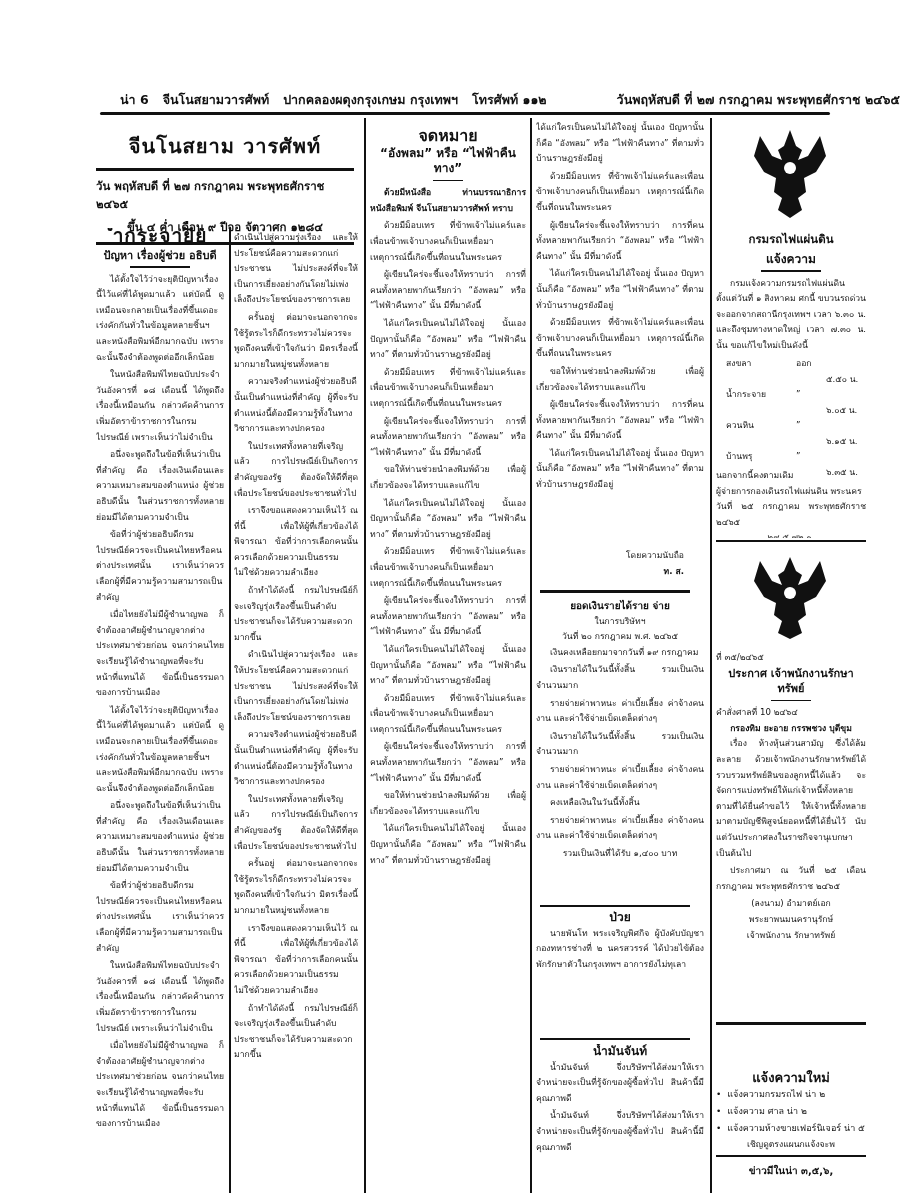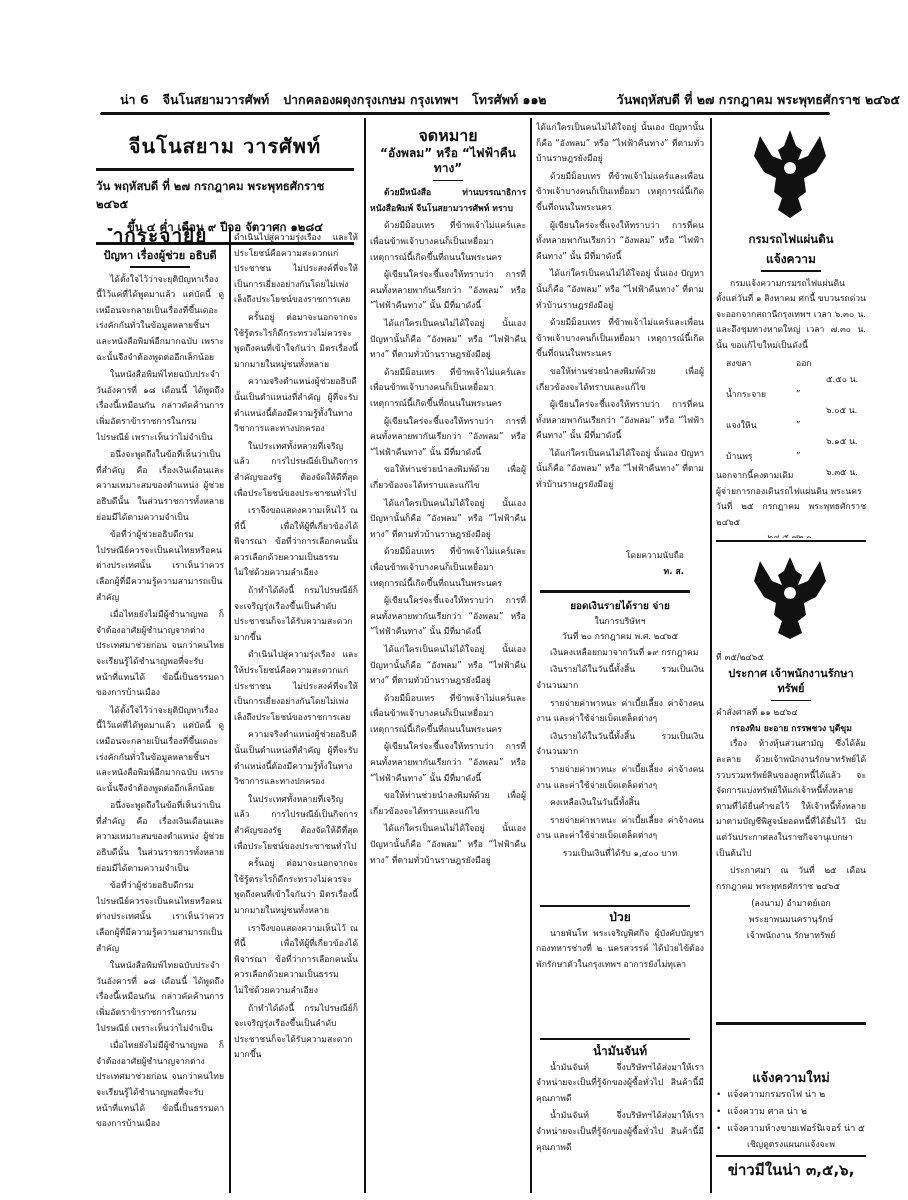--- a/index.html
+++ b/index.html
@@ -169,21 +169,21 @@
           <span>สงขลา</span>
           <span>ออก</span>
           <span>๕.๕๐ น.</span>
         </div>
       <div class="row">
           <span>น้ำกระจาย</span>
           <span>”</span>
           <span>๖.๐๕ น.</span>
         </div>
       <div class="row">
-          <span>แจงใหิน</span>
+          <span>ควนหิน</span>
           <span>”</span>
           <span>๖.๑๕ น.</span>
         </div>
       <div class="row">
           <span>บ้านพรุ</span>
           <span>”</span>
           <span>๖.๓๕ น.</span>
         </div>
       <div class="row">
           <span style="width:100px">ชุมทางหาดใหญ่ ถึง</span>
@@ -203,35 +203,35 @@
     <svg width="86" height="90" viewBox="0 0 80 90">
       <path d="M40 4 L46 18 L52 22 L48 32 L58 28 L70 8 L76 28 L66 44 L54 50 L56 62 L48 68 L52 80 L40 86 L28 80 L32 68 L24 62 L26 50 L14 44 L4 28 L10 8 L22 28 L32 32 L28 22 L34 18 Z" fill="#111"></path>
       <circle cx="40" cy="40" r="6" fill="#fff"></circle>
     </svg>
   </div>
 
   <div class="col" style="left:716px;top:650px;width:150px;height:360px;">
     <div>ที่ ๓๕/๒๔๖๕</div>
     <div class="h-mid" style="font-size:11px;">ประกาศ เจ้าพนักงานรักษาทรัพย์</div>
     <span class="underline" style="width:40px;"></span>
-    <div>คำสั่งศาลที่ ๑๑ ๒๔๖๔</div>
+    <div>คำสั่งศาลที่ 10 ๒๔๖๔</div>
     <div class="center" style="font-weight:bold;">กรองทิม ยะอาย กรรพชวง บุตีขุม</div>
     <p>เรื่อง ห้างหุ้นส่วนสามัญ ซึ่งได้ล้มละลาย ด้วยเจ้าพนักงานรักษาทรัพย์ได้รวบรวมทรัพย์สินของลูกหนี้ได้แล้ว จะจัดการแบ่งทรัพย์ให้แก่เจ้าหนี้ทั้งหลาย ตามที่ได้ยื่นคำขอไว้ ให้เจ้าหนี้ทั้งหลายมาตามบัญชีพิสูจน์ยอดหนี้ที่ได้ยื่นไว้ นับแต่วันประกาศลงในราชกิจจานุเบกษาเป็นต้นไป</p>
     <p>ประกาศมา ณ วันที่ ๒๕ เดือน กรกฎาคม พระพุทธศักราช ๒๔๖๕</p>
     <div class="center">(ลงนาม) อำมาตย์เอก</div>
     <div class="center">พระยาพนมนครานุรักษ์</div>
     <div class="center">เจ้าพนักงาน รักษาทรัพย์</div>
   </div>
   <div class="hrule" style="left:716px;top:1022px;width:150px;height:3px;"></div>
 
   <div class="col" style="left:716px;top:1030px;width:150px;height:160px;">
     <div class="h-mid" style="font-size:13px;margin-top:40px;">แจ้งความใหม่</div>
     <div class="bullet-list">
       <div>แจ้งความกรมรถไฟ น่า ๒</div>
       <div>แจ้งความ ศาล น่า ๒</div>
       <div>แจ้งความห้างขายเฟอร์นิเจอร์ น่า ๕</div>
     </div>
     <div class="center">เชิญดูตรงแผนกแจ้งจะพ</div>
     <div style="height:2px;background:#111;margin:3px 0 6px;"></div>
-    <div class="h-mid" style="font-size:15px;text-align:center;">ข่าวมีในน่า ๓,๕,๖,</div>
+    <div class="h-mid" style="font-size:10px;text-align:center;">ข่าวมีในน่า ๓,๕,๖,</div>
   </div>
 
 </div>
 
 </body></html>

